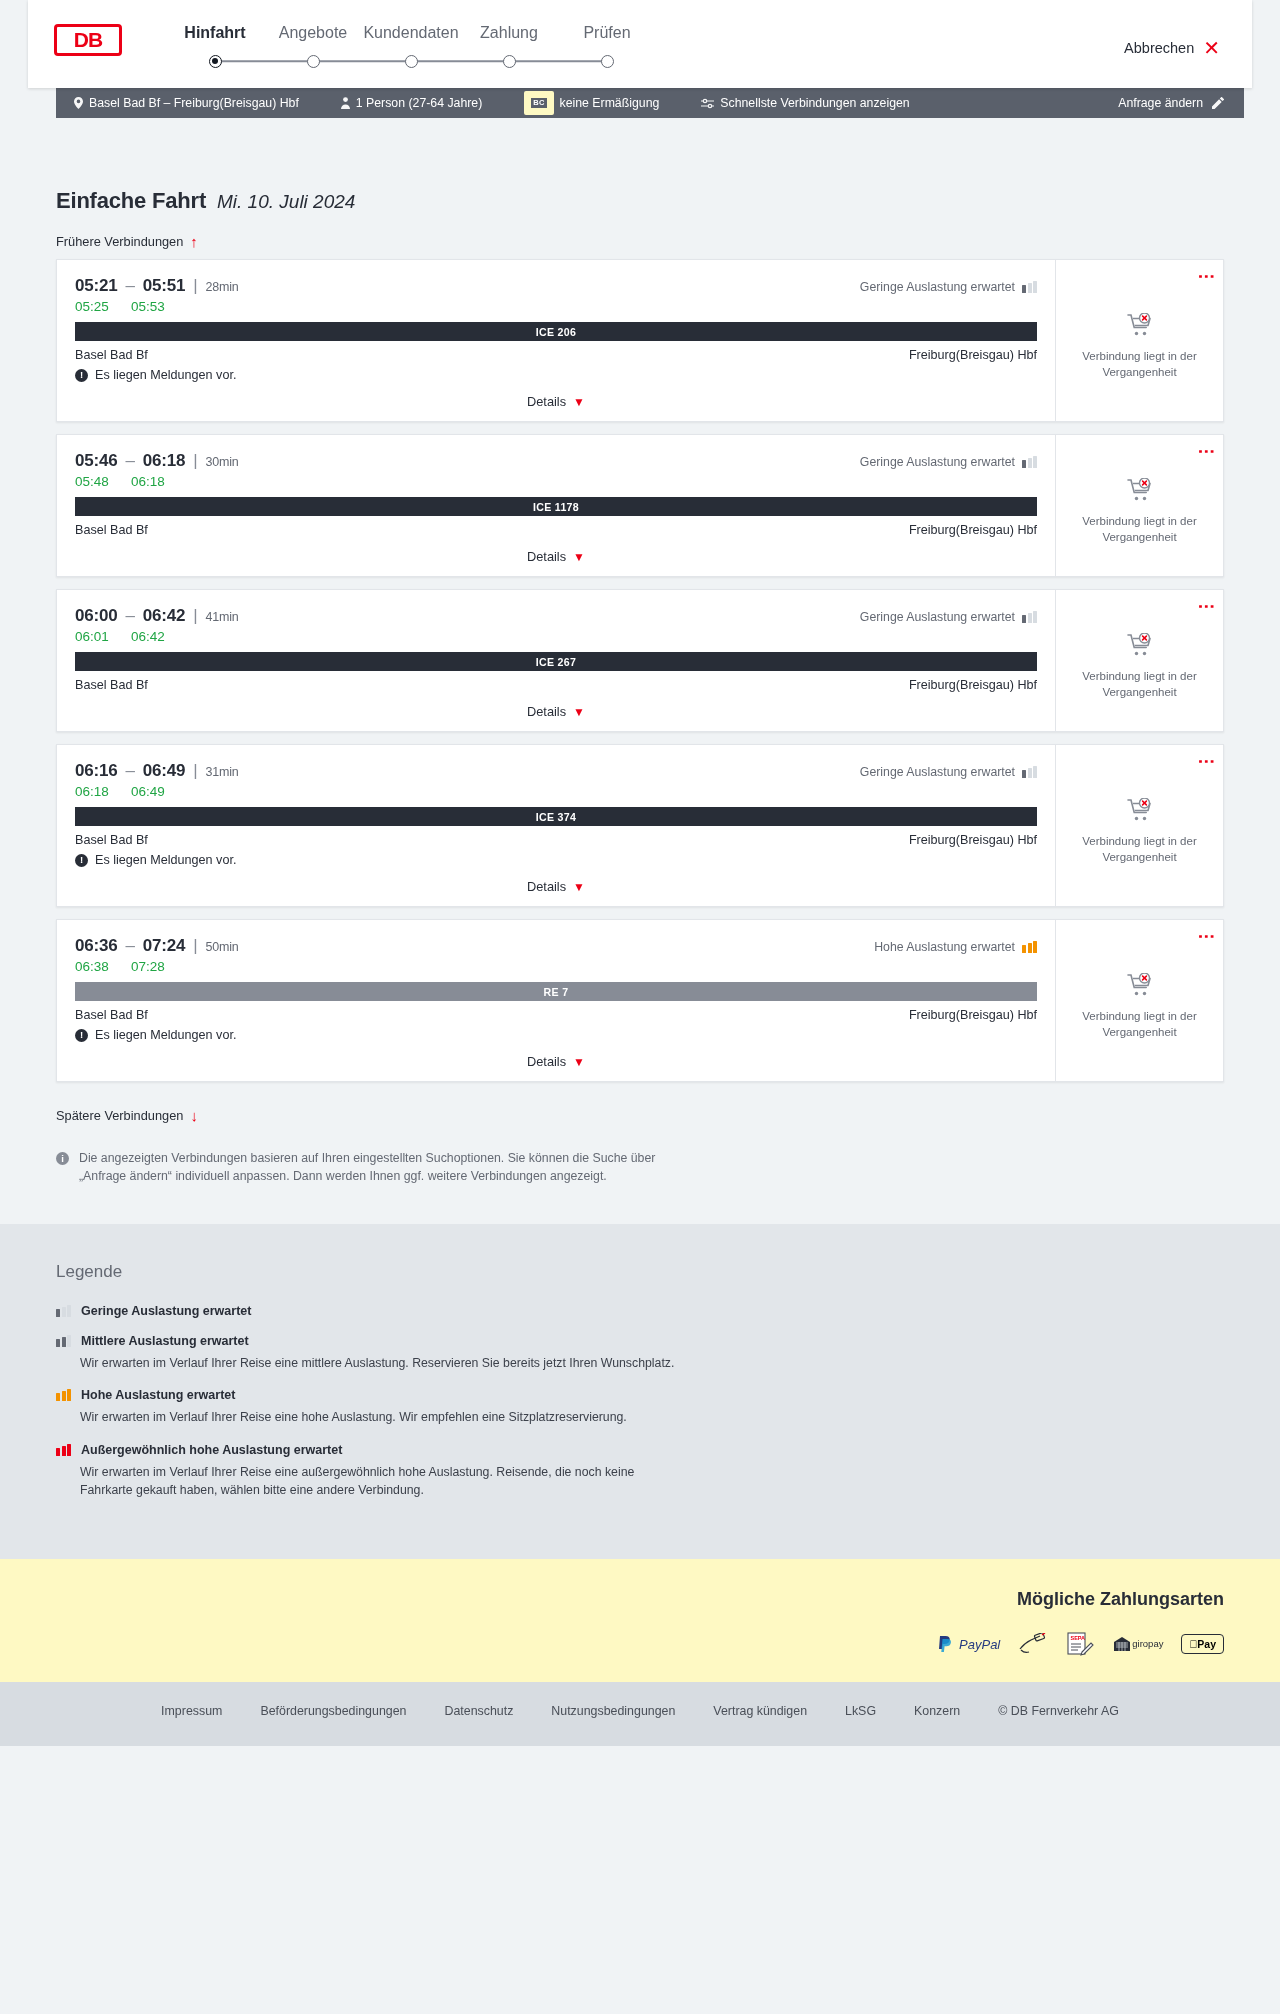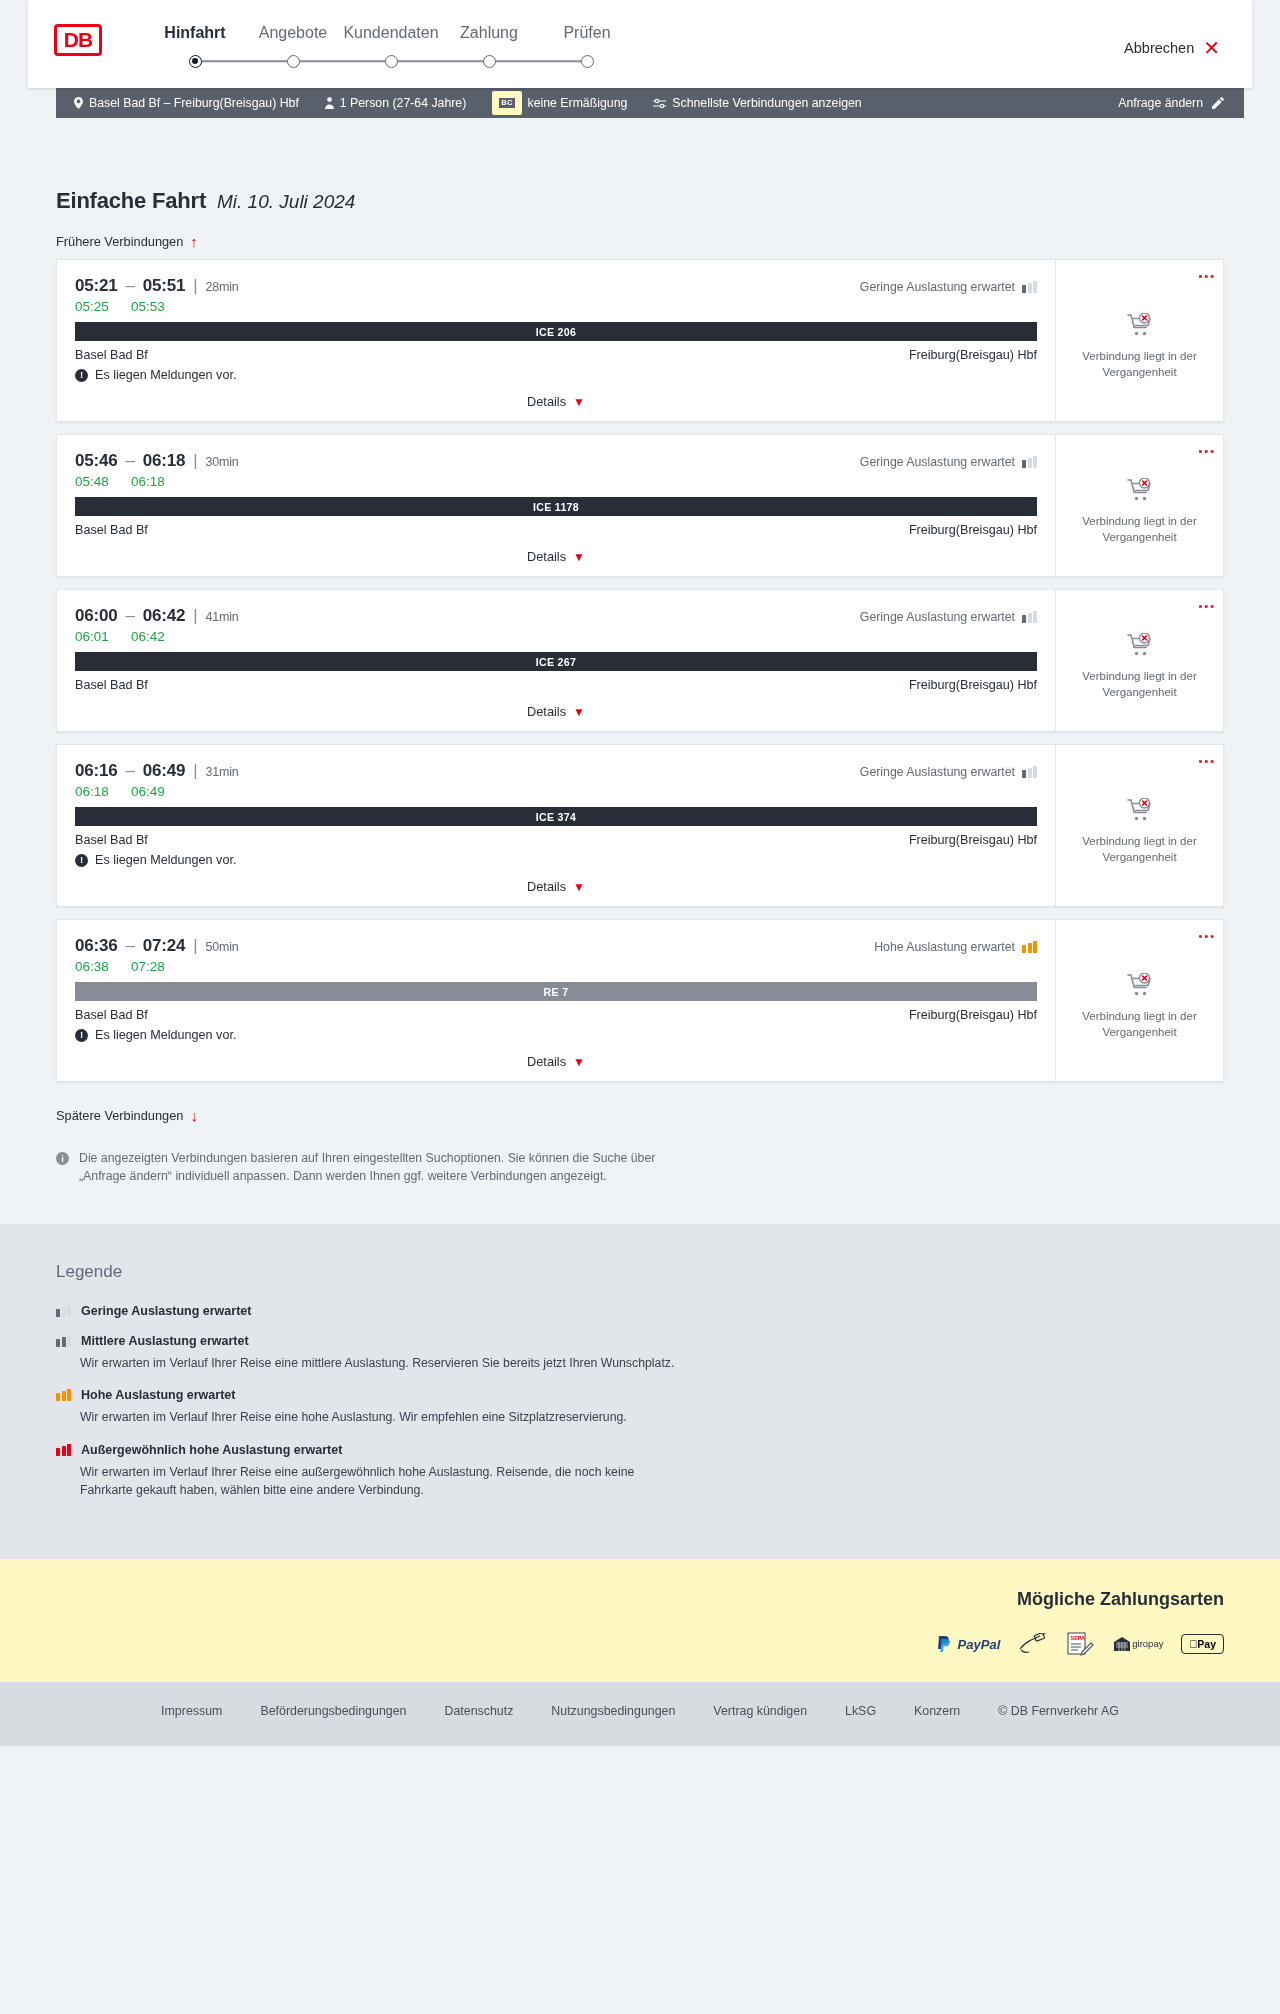--- a/index.html
+++ b/index.html
@@ -20,21 +20,21 @@
     height: 88px;
     box-shadow: 0 1px 3px rgba(0,0,0,.14);
   }
   .topbar-inner {
     display: flex;
     align-items: flex-start;
     height: 100%;
     padding: 22px 26px 0 26px;
   }
   .db-logo {
-    width: 48px; height: 32px;
+    width: 68px; height: 32px;
     border: 3px solid #ec0016;
     border-radius: 4px;
     display: flex; align-items: center; justify-content: center;
     color: #ec0016;
     font-weight: 700;
     font-size: 21px;
     letter-spacing: -1px;
     font-family: "Liberation Sans", sans-serif;
     flex: none;
     margin-top: 2px;
@@ -106,21 +106,21 @@
   
   .criteria {
     margin: 0 36px 0 56px;
     background: #5a606b;
     color: #fff;
     height: 30px;
     display: flex;
     align-items: center;
     padding: 0 14px;
     font-size: 12.3px;
-    gap: 0;
+    gap: 16px;
   }
   .crit-item {
     display: flex;
     align-items: center;
     gap: 6px;
     padding: 0 13px;
     white-space: nowrap;
     cursor: pointer;
   }
   .crit-item:first-child { padding-left: 4px; }
@@ -321,21 +321,21 @@
   }
   .pay-title { font-size: 18px; font-weight: 700; color: #282d37; margin-bottom: 22px; }
   .pay-icons {
     display: flex; justify-content: flex-end; align-items: center; gap: 18px;
   }
   .pay-ico {
     height: 24px;
     display: flex; align-items: center; justify-content: center;
     font-size: 11px;
   }
-  .paypal { color: #253b80; font-weight: 700; font-style: italic; font-size: 13px; display:flex; align-items:center; gap:7px;justify-content:center;}
+  .paypal { color: #253b80; font-weight: 400; font-style: italic; font-size: 13px; display:flex; align-items:center; gap:7px;justify-content:center;}
   .giropay { font-size: 9.5px; color: #282d37; text-align: center; line-height: 1.1; }
   .applepay {
     border: 1px solid #282d37; border-radius: 4px;
     padding: 3px 7px; font-size: 10.5px; font-weight: 600; color: #000;
   }
   .links {
     background: #d7dce1;
     display: flex; justify-content: center; gap: 38px;
     padding: 22px 0 28px;
     font-size: 12.4px;

